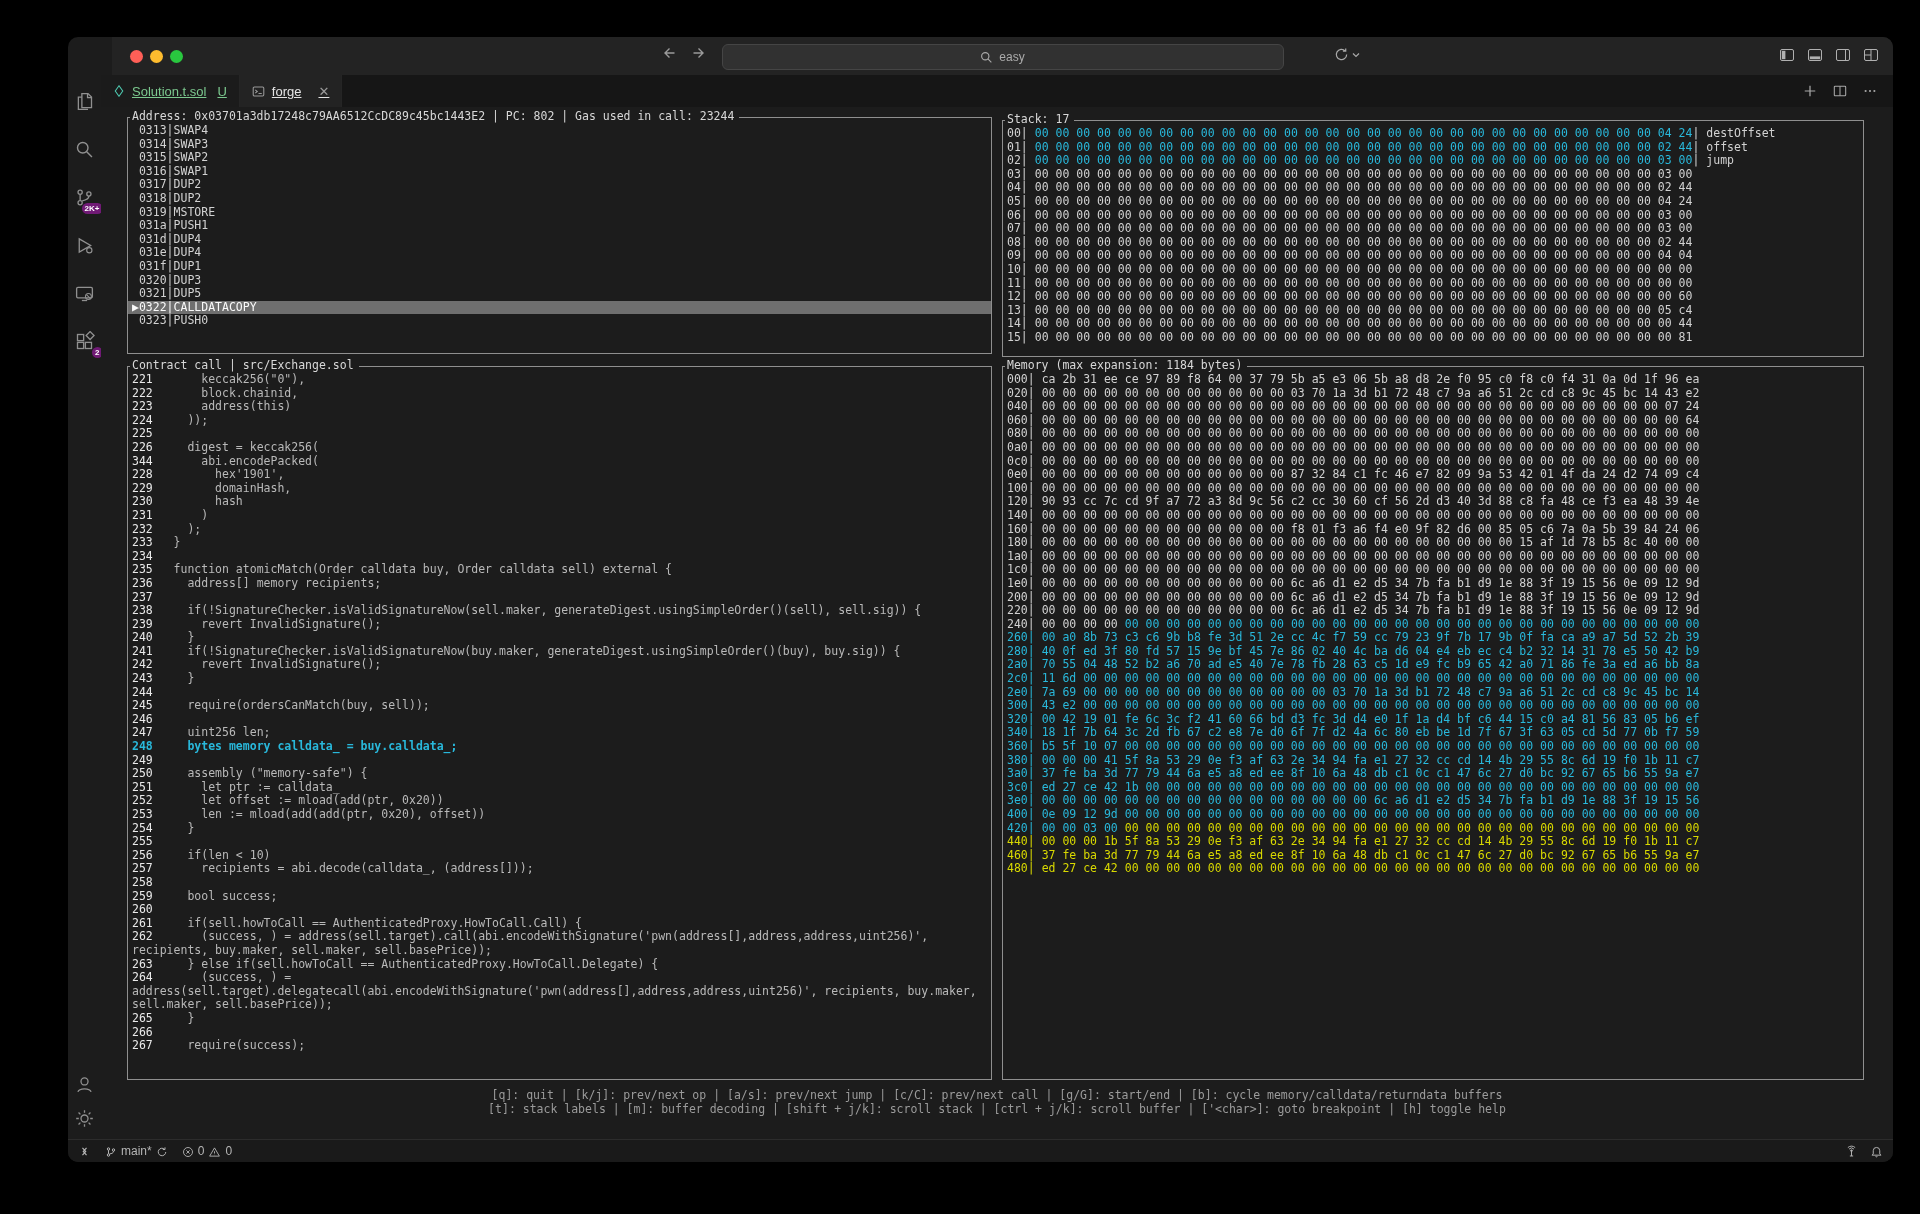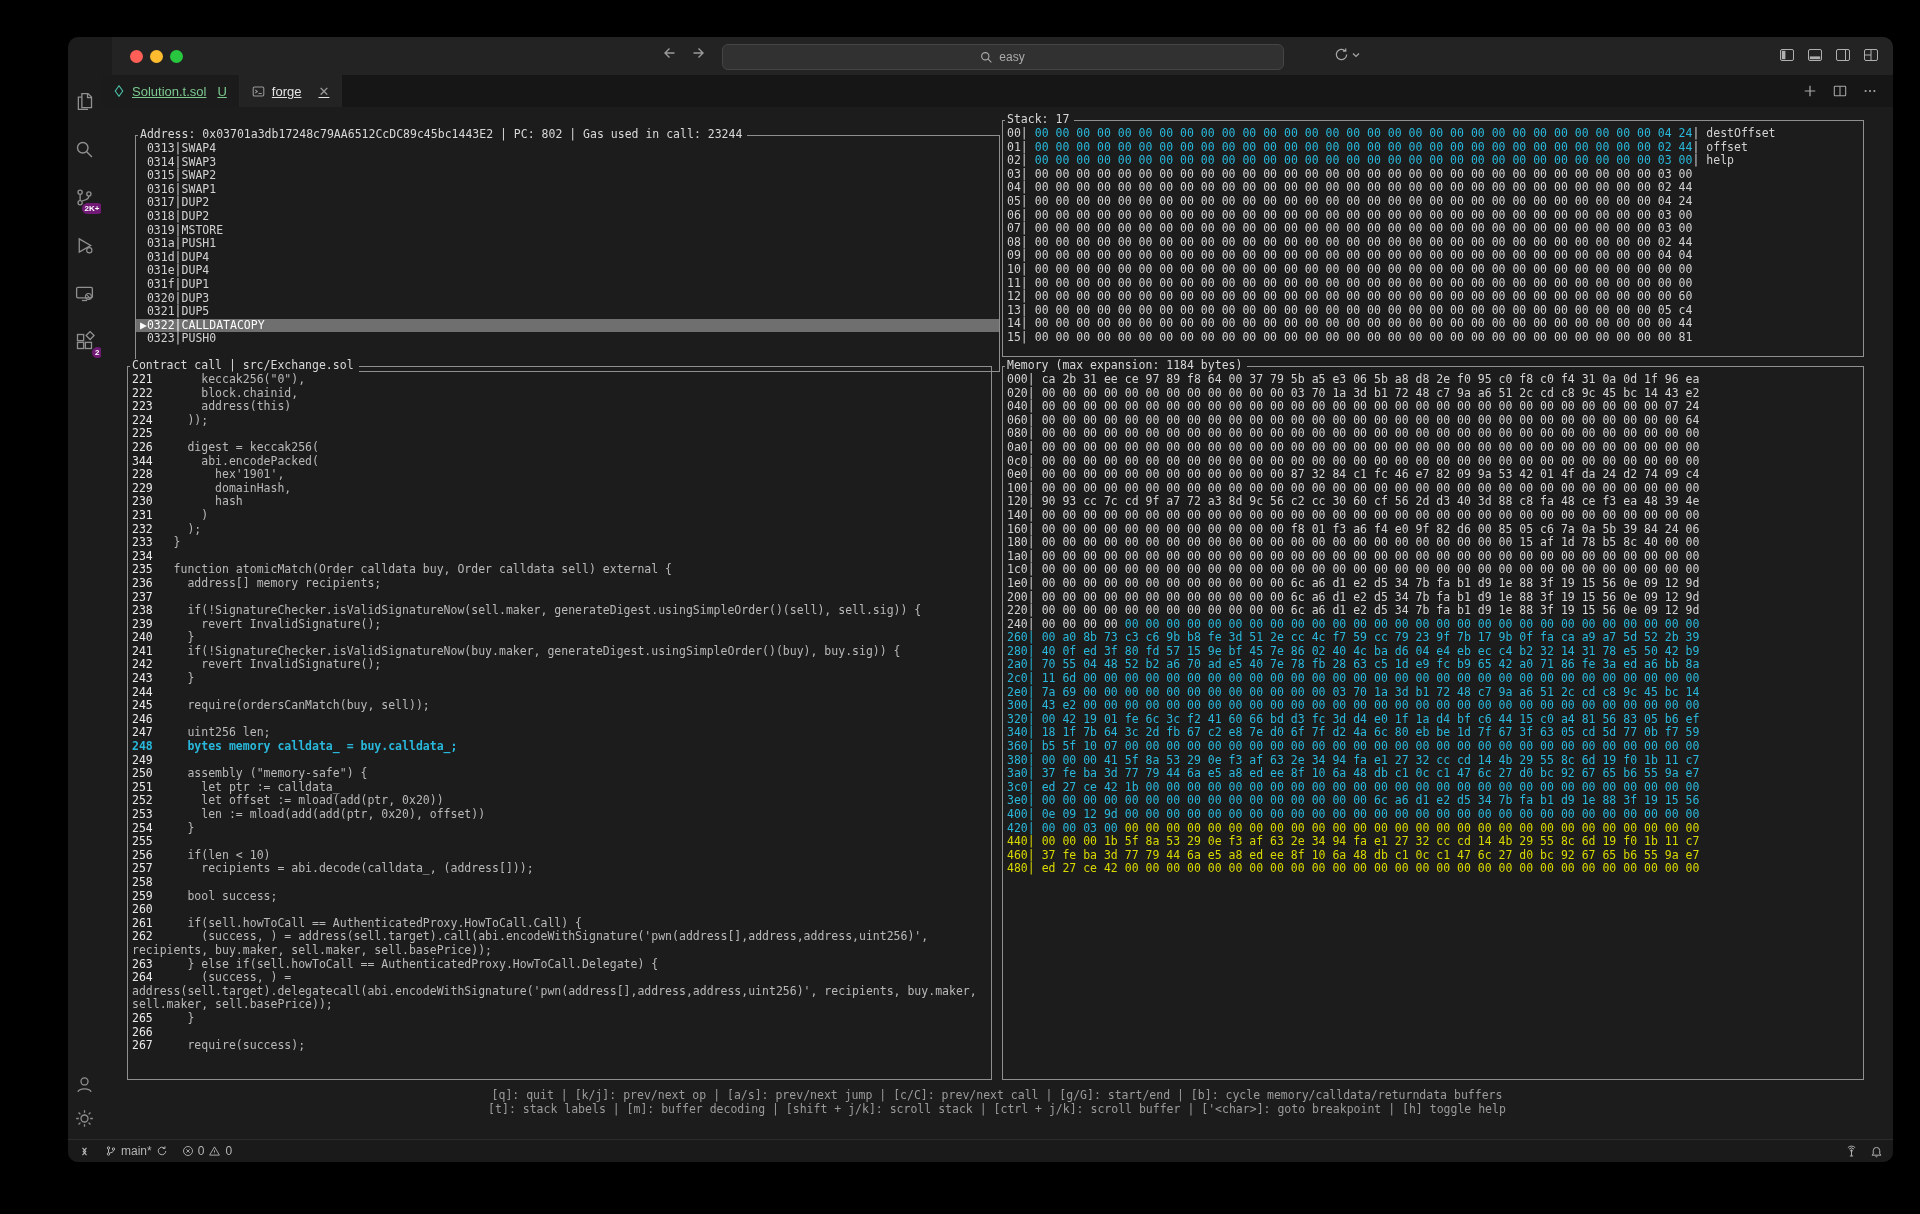--- a/index.html
+++ b/index.html
@@ -35,33 +35,33 @@
          border-radius:8px;padding:1px 3px;line-height:9px;}
   .ab-spacer{flex:1;}
   .ab-bottom{margin-bottom:10px;margin-top:22px;}
   
   .terminal{position:absolute;left:33px;top:70px;right:0;bottom:22px;background:#1c1c1c;
             font-family:"DejaVu Sans Mono",monospace;font-size:11.5px;line-height:13.6px;color:#d2d2d2;}
   .panel{position:absolute;border:1px solid #8f8f8f;}
   .panel-title{position:absolute;top:-8px;left:2px;background:#1c1c1c;padding:0 5px 0 2px;white-space:pre;color:#d8d8d8;}
   .rows{position:absolute;left:0;right:0;top:0;bottom:0;padding-top:6px;overflow:hidden;}
   .trow{white-space:pre;padding-left:4px;}
-  .p-op{left:26px;top:28px;width:863px;height:235px;margin-left:8px;}
+  .p-op{left:26px;top:10px;width:863px;height:235px;}
   .p-stack{left:901px;top:13px;width:860px;height:235px;}
   .p-src{left:26px;top:259px;width:863px;height:712px;}
   .p-mem{left:901px;top:259px;width:860px;height:712px;}
   .cur{background:#6f6f6f;color:#fafafa;}
   .cy{color:#29b8db;} .yl{color:#d9d900;} .wt{color:#d2d2d2;}
   .num{color:#eaeaea;} .code{color:#b9b9b9;}
   .hl .num,.hl .code{color:#29b8db;font-weight:bold;}
   .help{position:absolute;left:0;right:0;top:982px;text-align:center;color:#9b9b9b;}
   
   .statusbar{position:absolute;left:0;right:0;bottom:0;height:22px;background:#1a1a1a;border-top:1px solid #2c2c2c;
              display:flex;align-items:center;color:#b5b5b5;font-size:12px;padding:0 10px;gap:14px;}
-  .sb-group{display:flex;align-items:center;gap:4px;}
+  .sb-group{display:flex;align-items:flex-end;gap:4px;}
   .sb-right{margin-left:auto;display:flex;align-items:center;gap:12px;}
   svg{display:block;}
 </style>
 </head>
 <body>
 
 <div class="stage">
   <div class="window">
 
     <div class="titlebar">
@@ -249,21 +249,21 @@
             <div class="trow cur">▶0322|CALLDATACOPY</div>
             <div class="trow"> 0323|PUSH0</div>
           </div>
       </div>
 
       <div class="panel p-stack">
         <div class="panel-title">Stack: 17</div>
         <div class="rows">
             <div class="trow"><span class="wt">00| </span><span class="cy">00 00 00 00 00 00 00 00 00 00 00 00 00 00 00 00 00 00 00 00 00 00 00 00 00 00 00 00 00 00 04 24</span><span class="wt">| destOffset</span></div>
             <div class="trow"><span class="wt">01| </span><span class="cy">00 00 00 00 00 00 00 00 00 00 00 00 00 00 00 00 00 00 00 00 00 00 00 00 00 00 00 00 00 00 02 44</span><span class="wt">| offset</span></div>
-            <div class="trow"><span class="wt">02| </span><span class="cy">00 00 00 00 00 00 00 00 00 00 00 00 00 00 00 00 00 00 00 00 00 00 00 00 00 00 00 00 00 00 03 00</span><span class="wt">| help</span></div>
+            <div class="trow"><span class="wt">02| </span><span class="cy">00 00 00 00 00 00 00 00 00 00 00 00 00 00 00 00 00 00 00 00 00 00 00 00 00 00 00 00 00 00 03 00</span><span class="wt">| jump</span></div>
             <div class="trow"><span class="wt">03| </span><span class="wt">00 00 00 00 00 00 00 00 00 00 00 00 00 00 00 00 00 00 00 00 00 00 00 00 00 00 00 00 00 00 03 00</span></div>
             <div class="trow"><span class="wt">04| </span><span class="wt">00 00 00 00 00 00 00 00 00 00 00 00 00 00 00 00 00 00 00 00 00 00 00 00 00 00 00 00 00 00 02 44</span></div>
             <div class="trow"><span class="wt">05| </span><span class="wt">00 00 00 00 00 00 00 00 00 00 00 00 00 00 00 00 00 00 00 00 00 00 00 00 00 00 00 00 00 00 04 24</span></div>
             <div class="trow"><span class="wt">06| </span><span class="wt">00 00 00 00 00 00 00 00 00 00 00 00 00 00 00 00 00 00 00 00 00 00 00 00 00 00 00 00 00 00 03 00</span></div>
             <div class="trow"><span class="wt">07| </span><span class="wt">00 00 00 00 00 00 00 00 00 00 00 00 00 00 00 00 00 00 00 00 00 00 00 00 00 00 00 00 00 00 03 00</span></div>
             <div class="trow"><span class="wt">08| </span><span class="wt">00 00 00 00 00 00 00 00 00 00 00 00 00 00 00 00 00 00 00 00 00 00 00 00 00 00 00 00 00 00 02 44</span></div>
             <div class="trow"><span class="wt">09| </span><span class="wt">00 00 00 00 00 00 00 00 00 00 00 00 00 00 00 00 00 00 00 00 00 00 00 00 00 00 00 00 00 00 04 04</span></div>
             <div class="trow"><span class="wt">10| </span><span class="wt">00 00 00 00 00 00 00 00 00 00 00 00 00 00 00 00 00 00 00 00 00 00 00 00 00 00 00 00 00 00 00 00</span></div>
             <div class="trow"><span class="wt">11| </span><span class="wt">00 00 00 00 00 00 00 00 00 00 00 00 00 00 00 00 00 00 00 00 00 00 00 00 00 00 00 00 00 00 00 00</span></div>
             <div class="trow"><span class="wt">12| </span><span class="wt">00 00 00 00 00 00 00 00 00 00 00 00 00 00 00 00 00 00 00 00 00 00 00 00 00 00 00 00 00 00 00 60</span></div>

